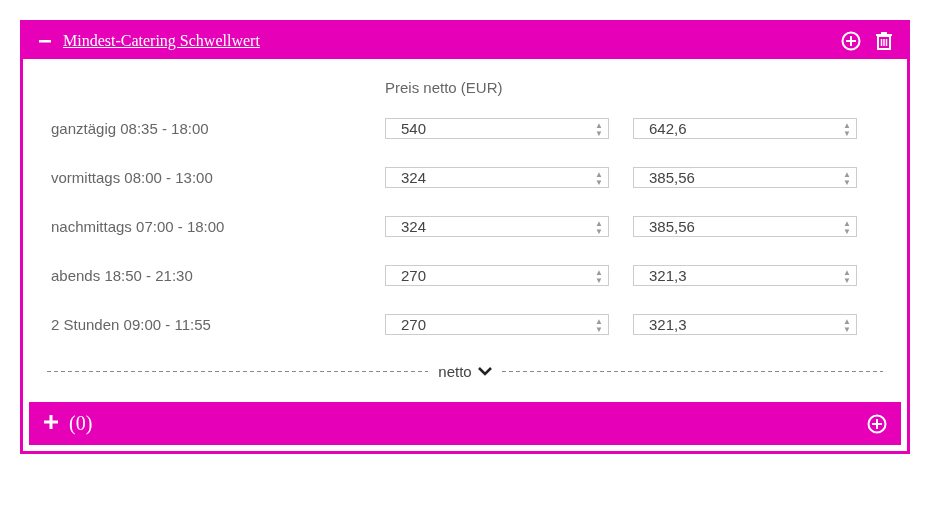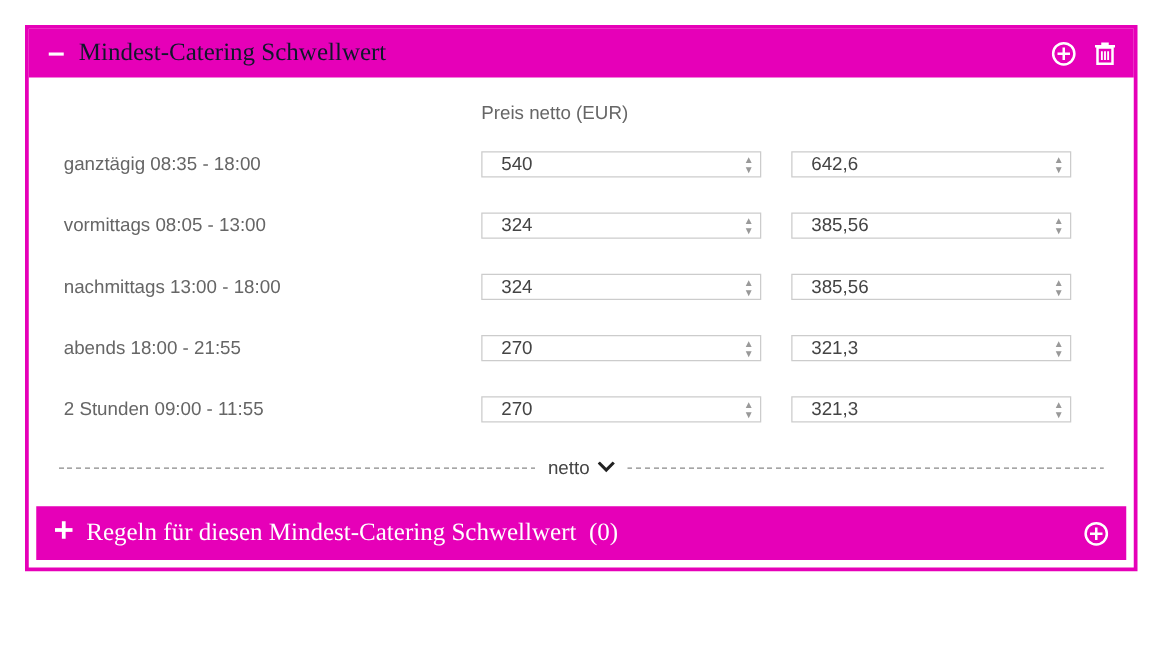--- a/index.html
+++ b/index.html
@@ -8,27 +8,28 @@
     background: #fff;
     padding: 20px;
     width: 930px;
   }
   .panel {
     border: 3px solid #e600b8;
     background: #fff;
   }
   .panel-header {
     background: #e600b8;
-    color: #0f172a;
+    color: #ffffff;
     padding: 8px 14px;
     display: flex;
     align-items: center;
     justify-content: space-between;
     font-family: Georgia, 'Times New Roman', serif;
-    font-size: 20px;
+    font-size: 16px;
+    text-decoration: underline;
   }
   .panel-header-left {
     display: flex;
     align-items: center;
     gap: 10px;
   }
   .panel-header-right {
     display: flex;
     align-items: center;
     gap: 14px;
@@ -177,43 +178,43 @@
             <div class="input-wrap"><input class="spin-input" value="540" style=""><div class="spinner">
                 <span>▲</span>
                 <span>▼</span>
               </div></div>
             <div class="input-wrap"><input class="spin-input" value="642,6" style=""><div class="spinner">
                 <span>▲</span>
                 <span>▼</span>
               </div></div>
           </div>
           <div class="grid-row">
-            <div class="col-label">vormittags 08:05 - 13:00</div>
+            <div class="col-label">vormittags 08:00 - 13:00</div>
             <div class="input-wrap"><input class="spin-input" value="324" style=""><div class="spinner">
                 <span>▲</span>
                 <span>▼</span>
               </div></div>
             <div class="input-wrap"><input class="spin-input" value="385,56" style=""><div class="spinner">
                 <span>▲</span>
                 <span>▼</span>
               </div></div>
           </div>
           <div class="grid-row">
-            <div class="col-label">nachmittags 13:00 - 18:00</div>
+            <div class="col-label">nachmittags 07:00 - 18:00</div>
             <div class="input-wrap"><input class="spin-input" value="324" style=""><div class="spinner">
                 <span>▲</span>
                 <span>▼</span>
               </div></div>
             <div class="input-wrap"><input class="spin-input" value="385,56" style=""><div class="spinner">
                 <span>▲</span>
                 <span>▼</span>
               </div></div>
           </div>
           <div class="grid-row">
-            <div class="col-label">abends 18:00 - 21:55</div>
+            <div class="col-label">abends 18:50 - 21:30</div>
             <div class="input-wrap"><input class="spin-input" value="270" style=""><div class="spinner">
                 <span>▲</span>
                 <span>▼</span>
               </div></div>
             <div class="input-wrap"><input class="spin-input" value="321,3" style=""><div class="spinner">
                 <span>▲</span>
                 <span>▼</span>
               </div></div>
           </div>
           <div class="grid-row">
@@ -245,21 +246,20 @@
   </div>
 
   <div class="sub-bar">
     <div class="sub-bar-left">
       <span>
         <svg width="16" height="16" viewBox="0 0 16 16">
             <rect x="6.5" y="1" width="3" height="14" fill="#fff"></rect>
             <rect x="1" y="6.5" width="14" height="3" fill="#fff"></rect>
           </svg>
       </span>
-      <span>Regeln für diesen Mindest-Catering Schwellwert</span>
       <span>(0)</span>
     </div>
     <span class="icon-btn">
       <svg width="20" height="20" viewBox="0 0 20 20">
           <circle cx="10" cy="10" r="8.5" fill="none" stroke="#fff" stroke-width="2"></circle>
           <rect x="9" y="5" width="2" height="10" fill="#fff"></rect>
           <rect x="5" y="9" width="10" height="2" fill="#fff"></rect>
         </svg>
     </span>
   </div>

